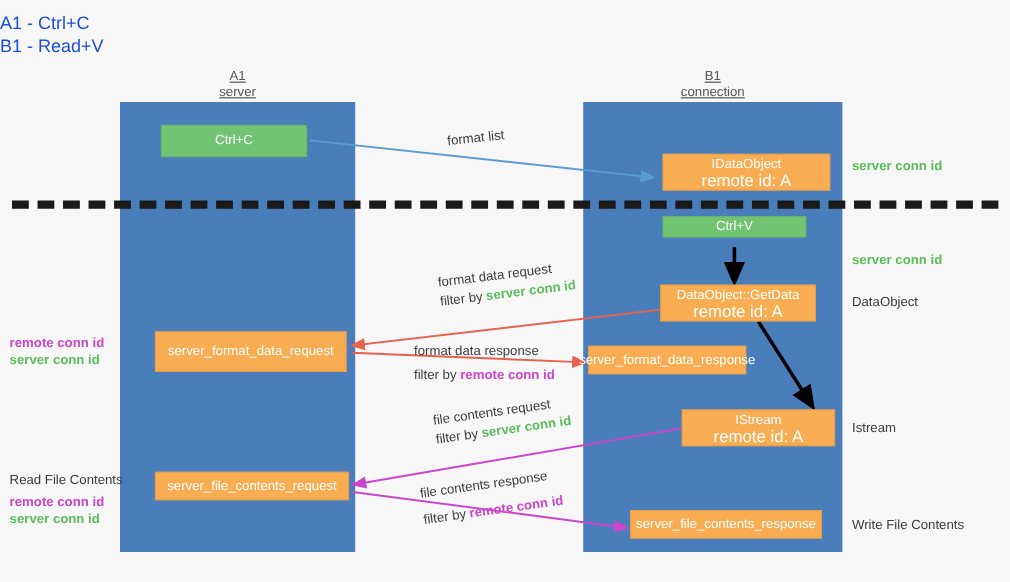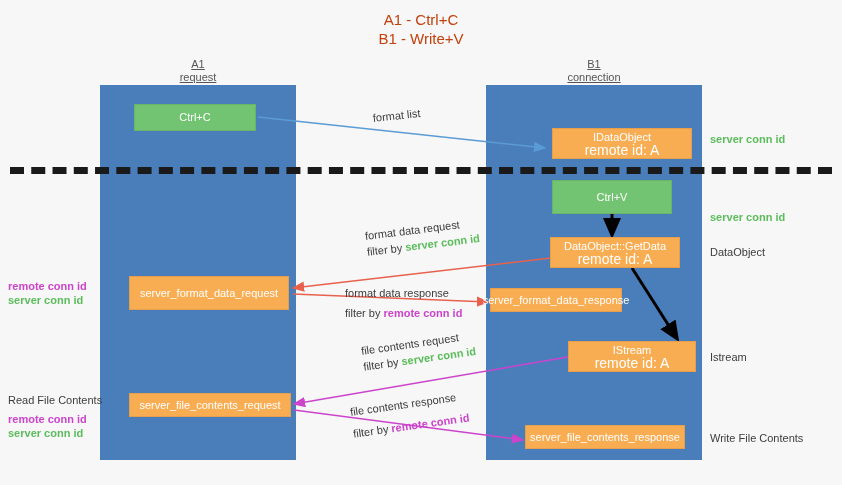--- a/index.html
+++ b/index.html
@@ -9,21 +9,21 @@
     font-family:"Liberation Sans","DejaVu Sans",sans-serif;
     position:relative;
     overflow:hidden;
     color:#3c3c3c;
   }
   #stage{position:absolute;inset:0;}
 
   
   .title{
     position:absolute;left:0;right:0;top:10px;
-    text-align:center;font-size:15px;line-height:19px;color:#c2410c;
+    text-align:left;font-size:15px;line-height:19px;color:#1d4ed8;
   }
 
   
   .col-head{
     position:absolute;text-align:center;font-size:11px;line-height:13px;color:#555;text-decoration:underline;
   }
 
   
   .lane{position:absolute;background:#4a7ebb;}
   #lane-a1{left:100px;top:85px;width:196px;height:375px;}
@@ -62,29 +62,29 @@
 
   svg.arrows{position:absolute;left:0;top:0;width:842px;height:485px;overflow:visible;}
 </style>
 </head>
 <body>
 
 <div id="stage">
 
   <div class="title">
     <div>A1 - Ctrl+C</div>
-    <div>B1 - Write+V</div>
+    <div>B1 - Read+V</div>
   </div>
 
   <div class="lane" id="lane-a1"></div>
   <div class="lane" id="lane-b1"></div>
 
   <div class="col-head" style="left:100px;top:58px;width:196px;">
     <div>A1</div>
-    <div>request</div>
+    <div>server</div>
   </div>
   <div class="col-head" style="left:486px;top:58px;width:216px;">
     <div>B1</div>
     <div>connection</div>
   </div>
 
   <svg class="arrows">
     <defs>
       <marker id="ah-blue" markerWidth="9" markerHeight="9" refX="7" refY="3.2" orient="auto">
         <path d="M0,0 L8,3.2 L0,6.4 z" fill="#5b9bd5"></path>
@@ -119,21 +119,21 @@
 
   <div class="node green" style="left:134px;top:104px;width:122px;height:27px;">
     <div>Ctrl+C</div>
   </div>
 
   <div class="node orange" style="left:552px;top:128px;width:140px;height:31px;">
     <div>IDataObject</div>
     <div class="l2">remote id: A</div>
   </div>
 
-  <div class="node green" style="left:552px;top:180px;width:120px;height:34px;justify-content:center;">
+  <div class="node green" style="left:552px;top:180px;width:120px;height:18px;justify-content:center;">
     <div>Ctrl+V</div>
   </div>
 
   <div class="node orange" style="left:550px;top:237px;width:130px;height:31px;">
     <div>DataObject::GetData</div>
     <div class="l2">remote id: A</div>
   </div>
 
   <div class="node orange" style="left:129px;top:276px;width:160px;height:34px;">
     <div>server_format_data_request</div>

